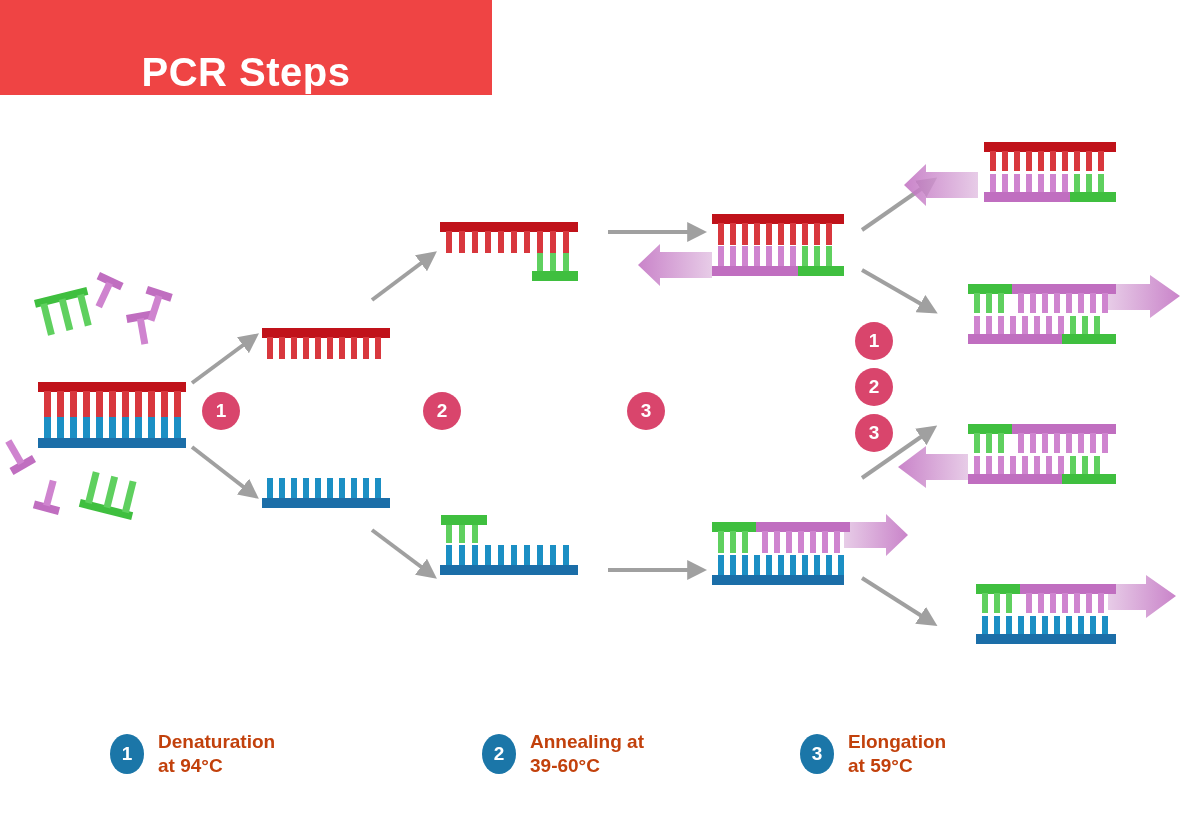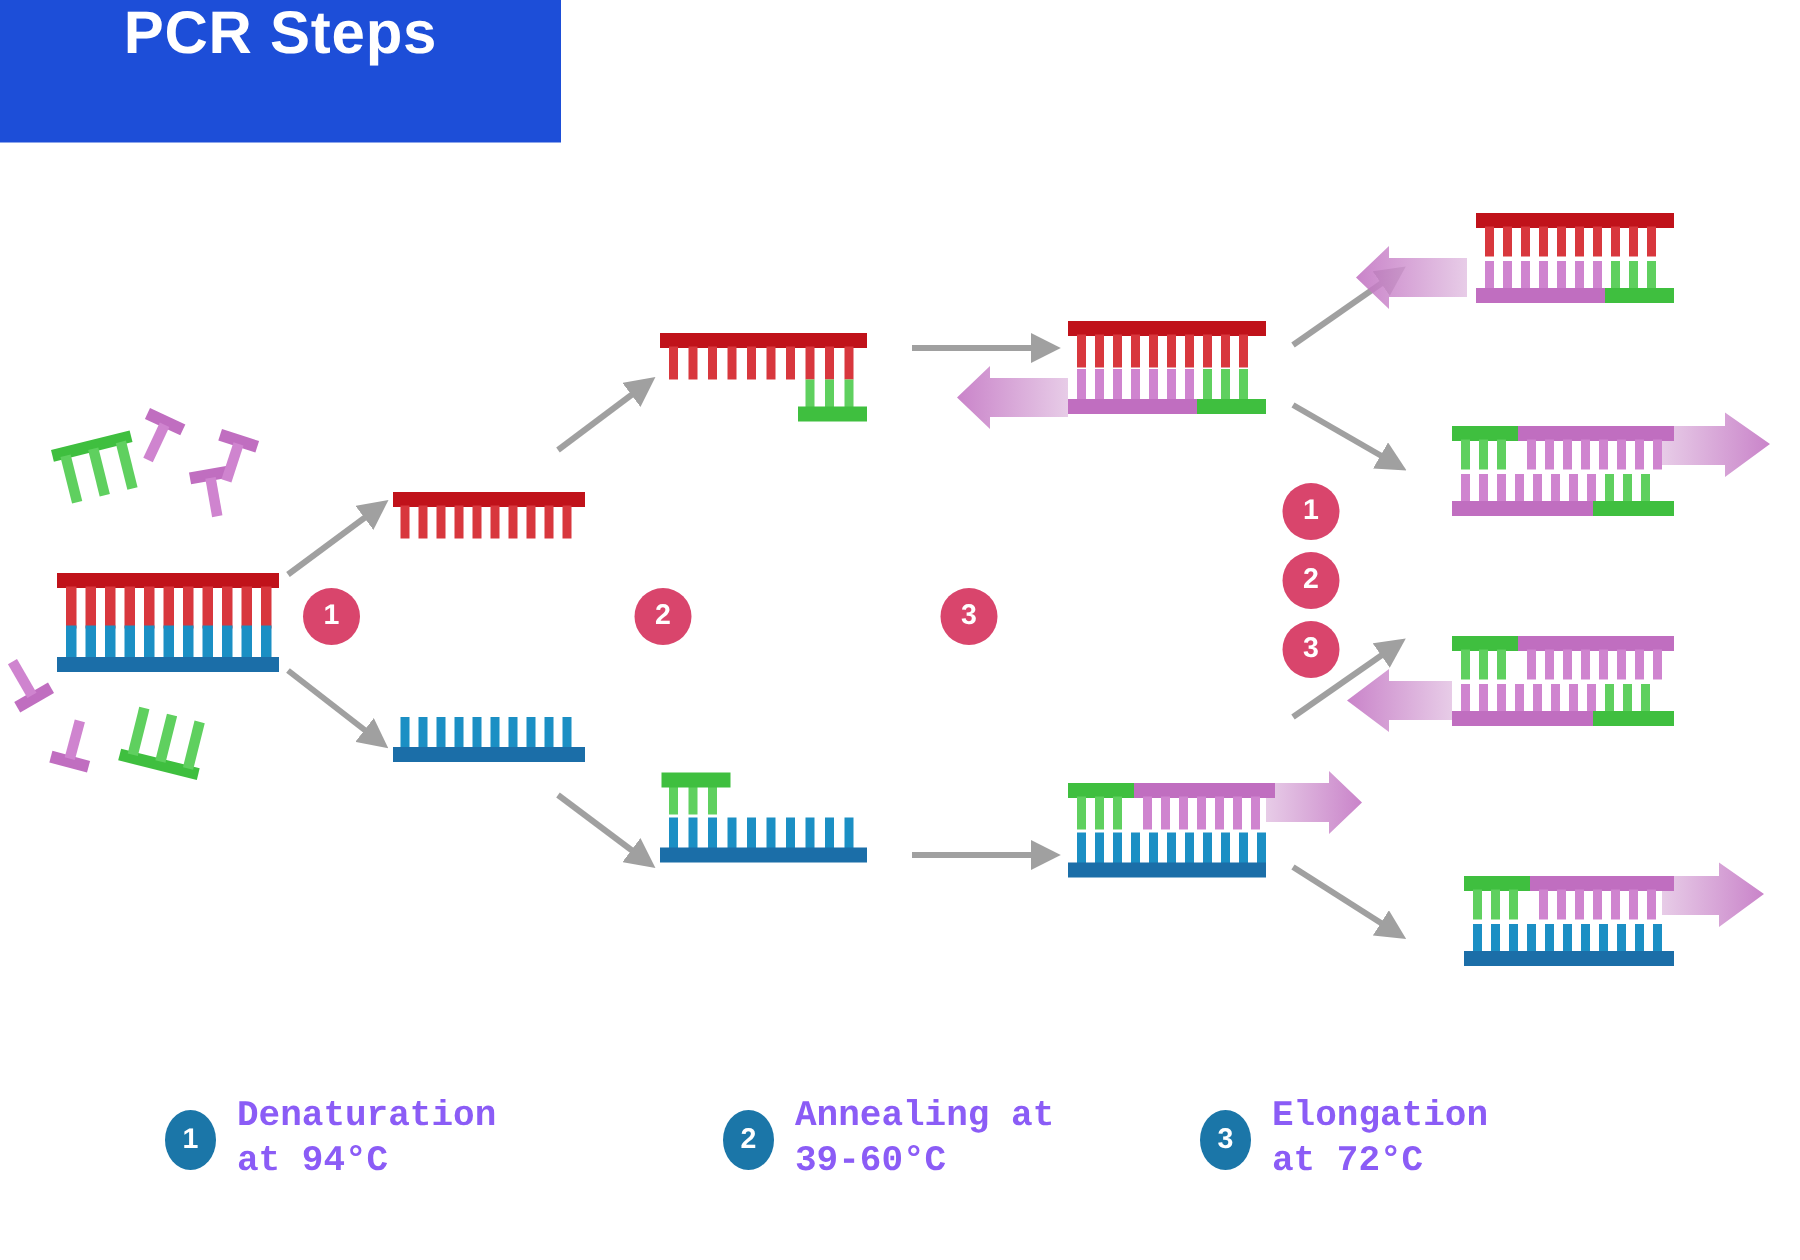--- a/index.html
+++ b/index.html
@@ -20,25 +20,25 @@
     inset: 0;
     width: 1200px;
     height: 840px;
   }
 
   
   .title-banner {
     position: absolute;
     left: 0;
     top: 0;
-    width: 374px;
+    width: 492px;
     height: 95px;
-    background: #1d4ed8;
+    background: #ef4444;
     display: flex;
-    align-items: flex-start;
+    align-items: flex-end;
     justify-content: center;
   }
   .title-banner .title-text {
     color: #ffffff;
     font-size: 40px;
     font-weight: bold;
     letter-spacing: 0.5px;
     font-family: "Liberation Sans", sans-serif;
   }
 
@@ -73,26 +73,26 @@
     color: #fff;
     font-size: 19px;
     font-weight: bold;
     display: flex;
     align-items: center;
     justify-content: center;
     flex: 0 0 auto;
     font-family: "Liberation Sans", sans-serif;
   }
   .legend-text {
-    font-size: 24px;
+    font-size: 19px;
     font-weight: bold;
-    color: #8b5cf6;
+    color: #c2410c;
     line-height: 1.25;
     white-space: pre-line;
-    font-family: Liberation Mono, monospace;
+    font-family: Liberation Sans, sans-serif;
   }
 </style>
 </head>
 <body>
 
 <div class="title-banner">
   <span class="title-text">PCR Steps</span>
 </div>
 
 <svg id="canvas" viewBox="0 0 1200 840" xmlns="http://www.w3.org/2000/svg">
@@ -459,14 +459,14 @@
 at 94°C</div>
 </div>
 <div class="legend-item" style="left:482px; top:730px;">
   <div class="legend-badge">2</div>
   <div class="legend-text">Annealing at
 39-60°C</div>
 </div>
 <div class="legend-item" style="left:800px; top:730px;">
   <div class="legend-badge">3</div>
   <div class="legend-text">Elongation
-at 72°C</div>
+at 59°C</div>
 </div>
 
 </body></html>

